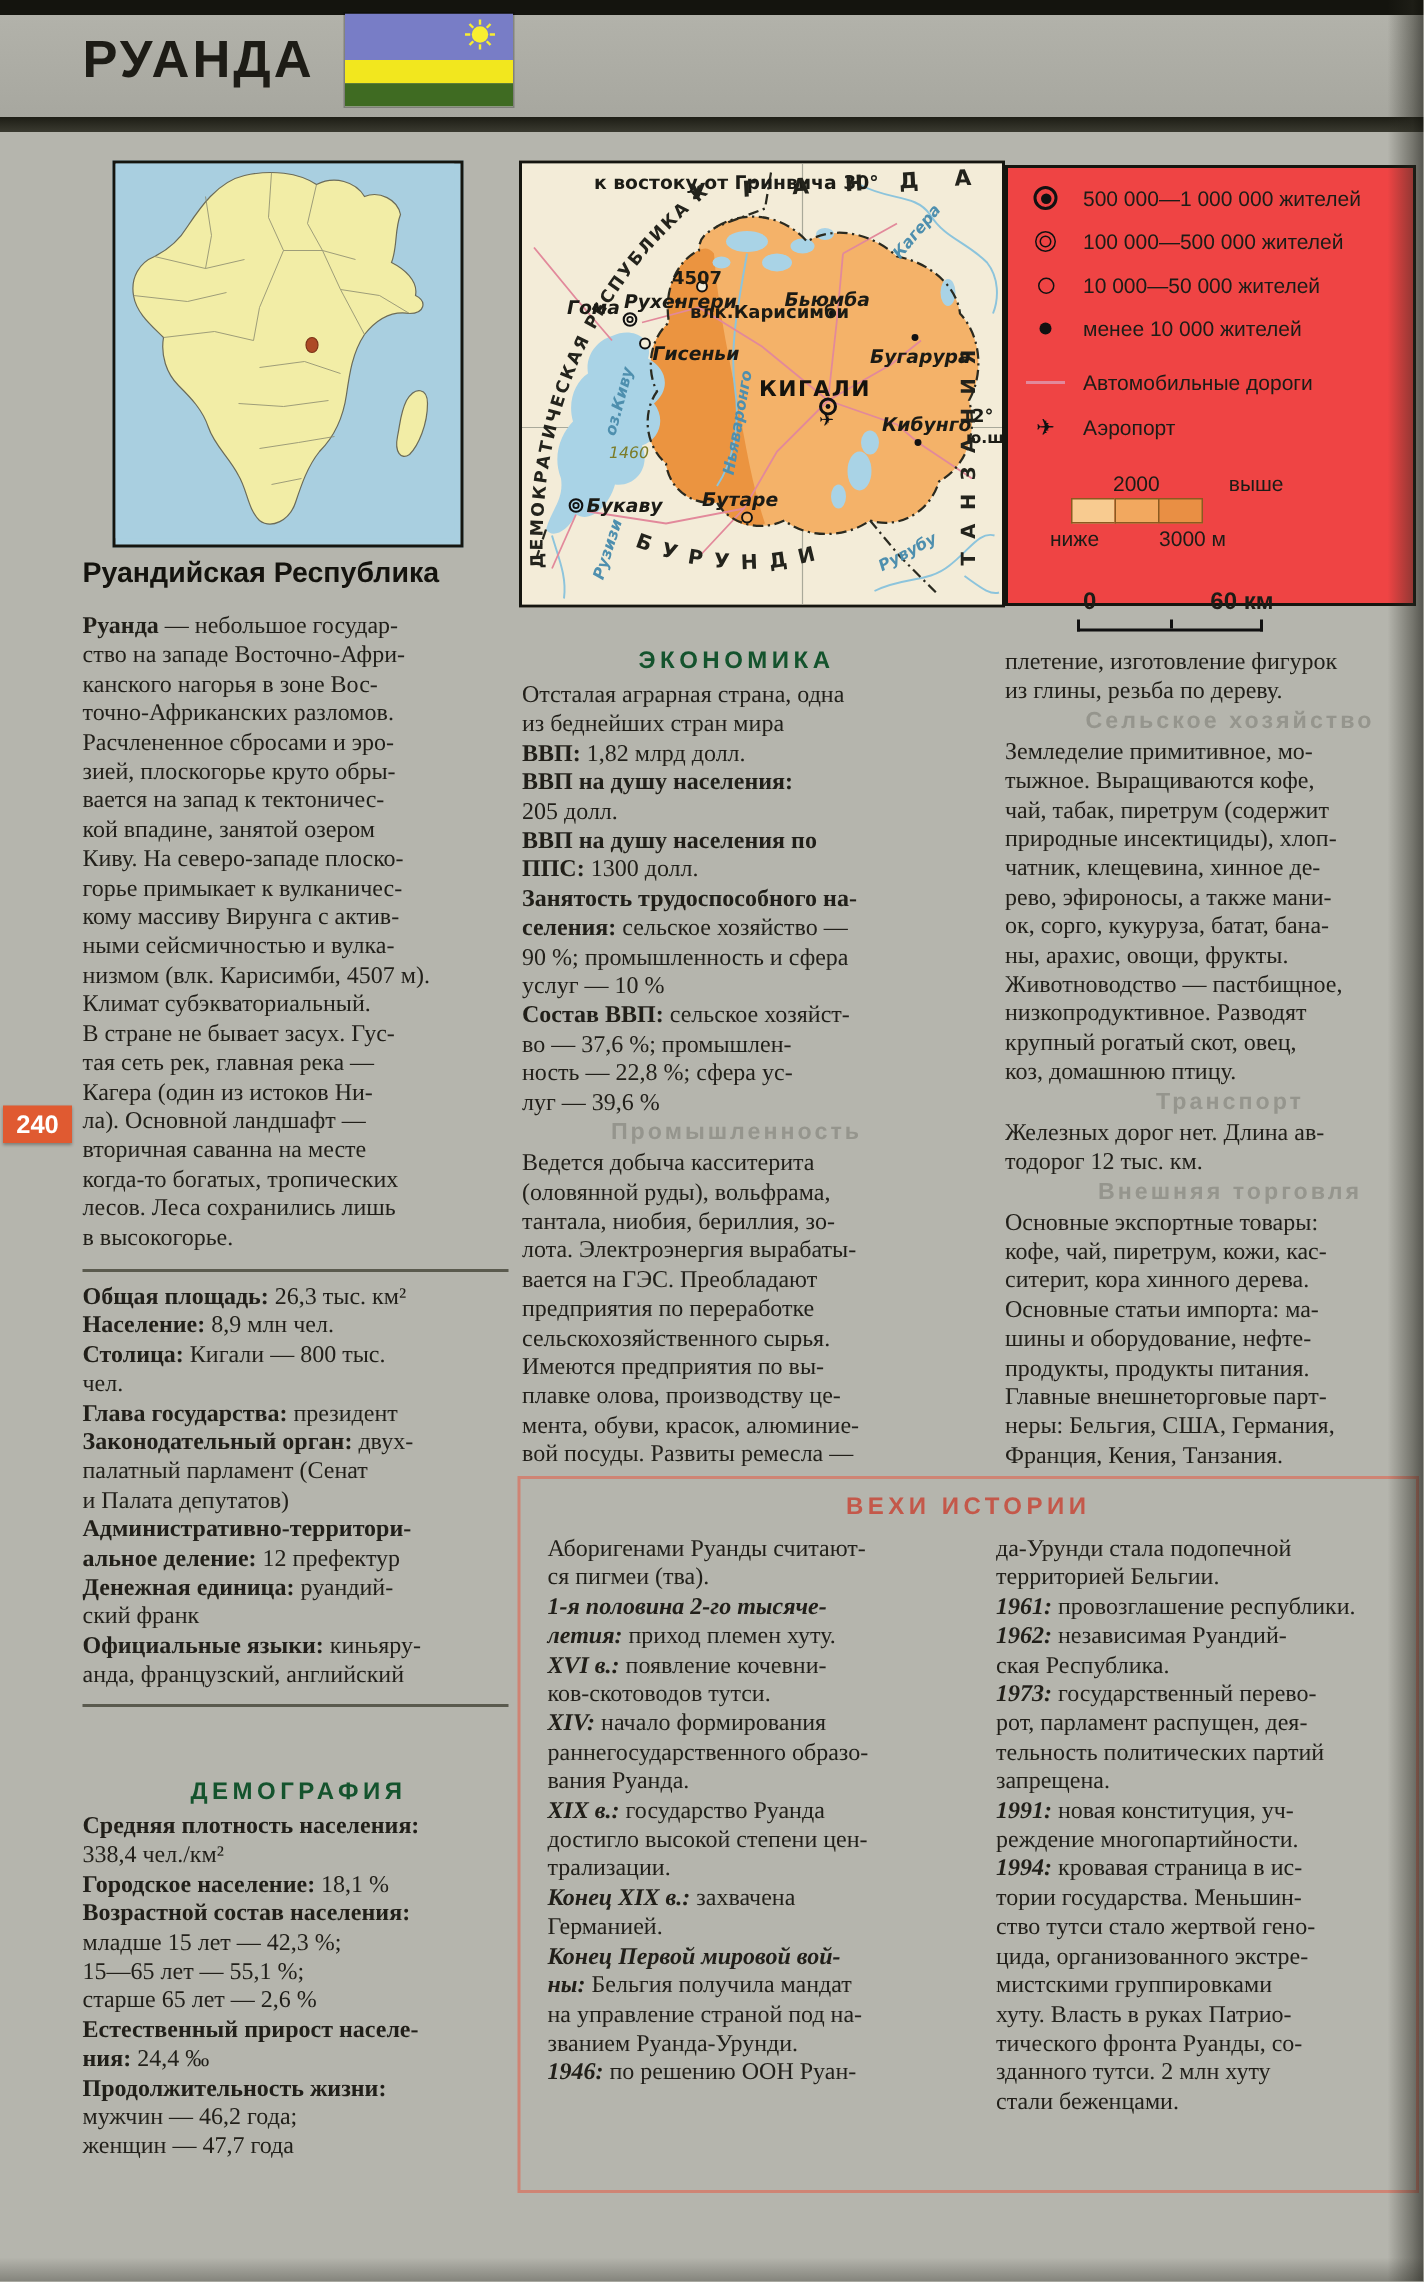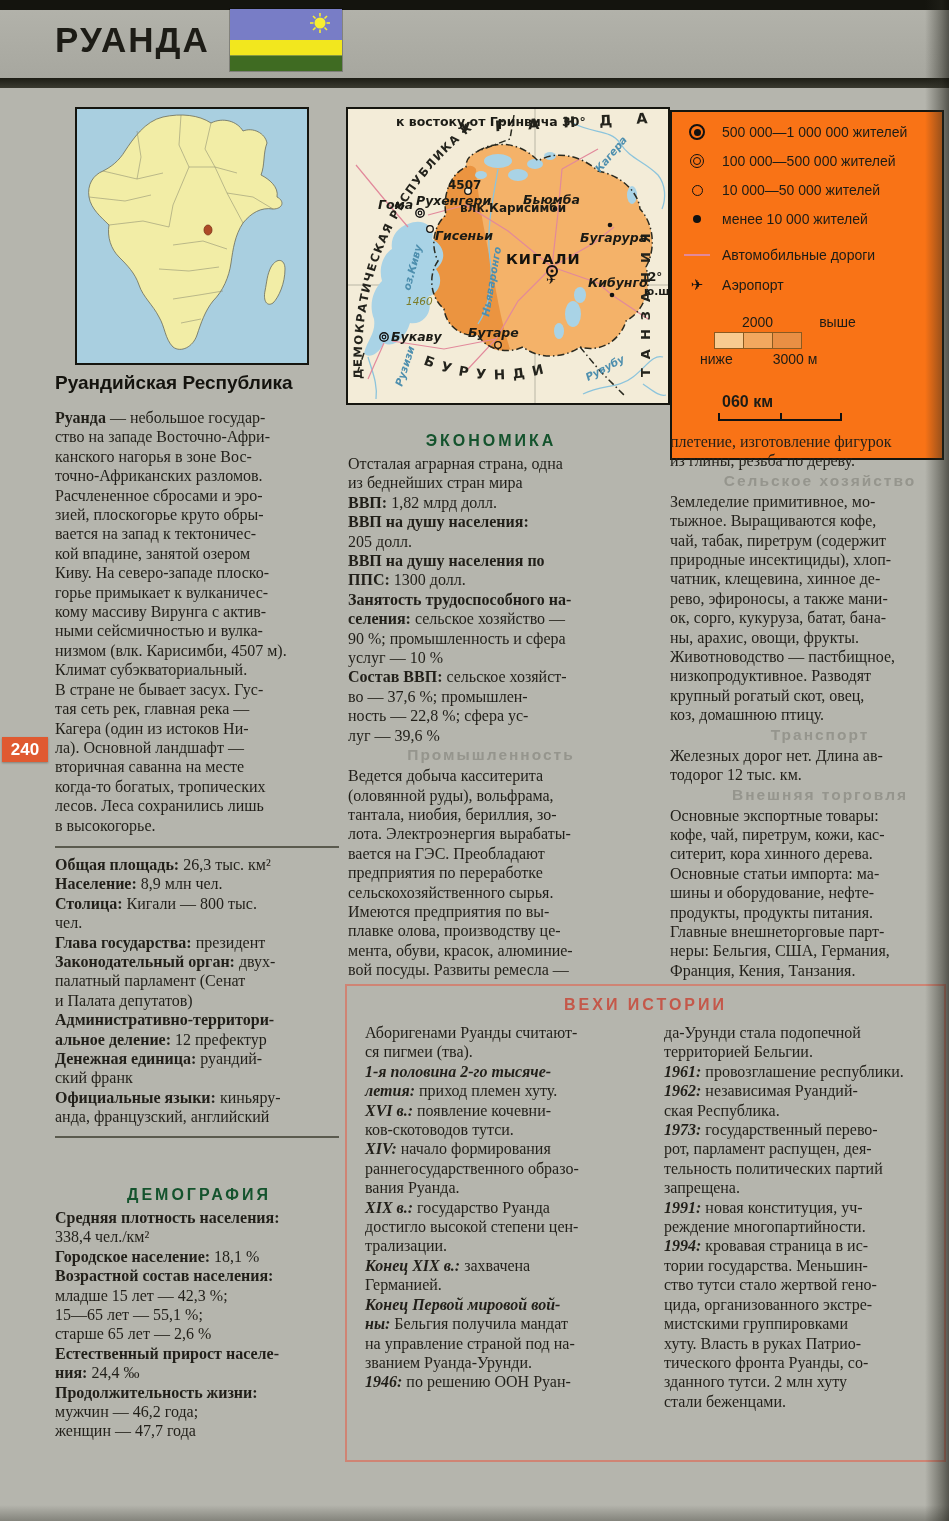--- a/index.html
+++ b/index.html
@@ -22,22 +22,22 @@
     background:linear-gradient(180deg,rgba(40,40,32,0),rgba(40,40,32,.35));}
   .page-title{left:55px;top:20px;font-family:"Liberation Sans",sans-serif;
     font-weight:bold;font-size:35px;letter-spacing:2px;color:#1d1c16;}
   .flag{left:230px;top:9px;width:112px;height:62px;box-shadow:0 0 0 1px rgba(0,0,0,.25);}
   .page-num{left:2px;top:737px;width:46px;height:25px;background:#e05a31;
     color:#fff;font-family:"Liberation Sans",sans-serif;font-weight:bold;font-size:17px;
     display:flex;align-items:center;justify-content:center;box-shadow:0 1px 2px rgba(0,0,0,.3);}
   
   .africa-box{left:75px;top:107px;width:230px;height:254px;border:2px solid #15150f;background:#a9cfe0;}
   .map-box{left:346px;top:107px;width:324px;height:298px;border:2px solid #15150f;background:#f3ecd8;box-sizing:border-box;}
-  .legend-box{left:670px;top:110px;width:274px;height:350px;border:2px solid #15150f;
-    background:#f97316;box-sizing:border-box;padding:12px 4px 8px 12px;
+  .legend-box{left:670px;top:110px;width:274px;height:294px;border:2px solid #15150f;
+    background:#ef4444;box-sizing:border-box;padding:12px 4px 8px 12px;
     font-family:"Liberation Sans",sans-serif;font-size:14px;color:#1c1c16;}
   
   .txt{white-space:pre-line;font-size:16px;line-height:19.4px;}
   .sg-b{font-weight:bold;}
   .sg-bi{font-weight:bold;font-style:italic;}
   .subtitle{left:55px;top:372px;font-family:"Liberation Sans",sans-serif;
     font-weight:bold;font-size:19px;color:#14130e;}
   .intro{left:55px;top:408px;width:284px;}
   .facts{left:55px;top:846px;width:284px;border-top:2px solid #5a5a4e;border-bottom:2px solid #5a5a4e;
     padding:7px 0 9px 0;}
@@ -73,21 +73,21 @@
   .elev-top .vup{margin-left:46px;}
   .elev-swatches{display:flex;}
   .elev-swatches div{width:28px;height:15px;border:1px solid #8a5a20;border-right:none;}
   .elev-swatches div:last-child{border-right:1px solid #8a5a20;}
   .elev-bot{display:flex;margin-top:2px;}
   .elev-bot .vdown{margin-left:-14px;}
   .elev-bot .v3000{margin-left:40px;}
   .scale-wrap{width:160px;margin:26px 0 0 34px;font-size:16px;font-weight:bold;}
   .scale-labels{display:flex;}
   .scale-labels .s0{margin-left:4px;}
-  .scale-labels .s60{}
+  .scale-labels .s60{margin-left:76px;}
   .scale-bar{width:120px;height:6px;border-left:2px solid #111;border-right:2px solid #111;
     border-bottom:2px solid #111;position:relative;margin-top:2px;}
   .scale-bar::after{content:"";position:absolute;left:50%;top:0;width:2px;height:6px;background:#111;}
 </style>
 </head>
 <body>
 
 <div class="abs top-bar"></div>
 <div class="abs header-strip"></div>
 <div class="abs divider-bar"></div>

